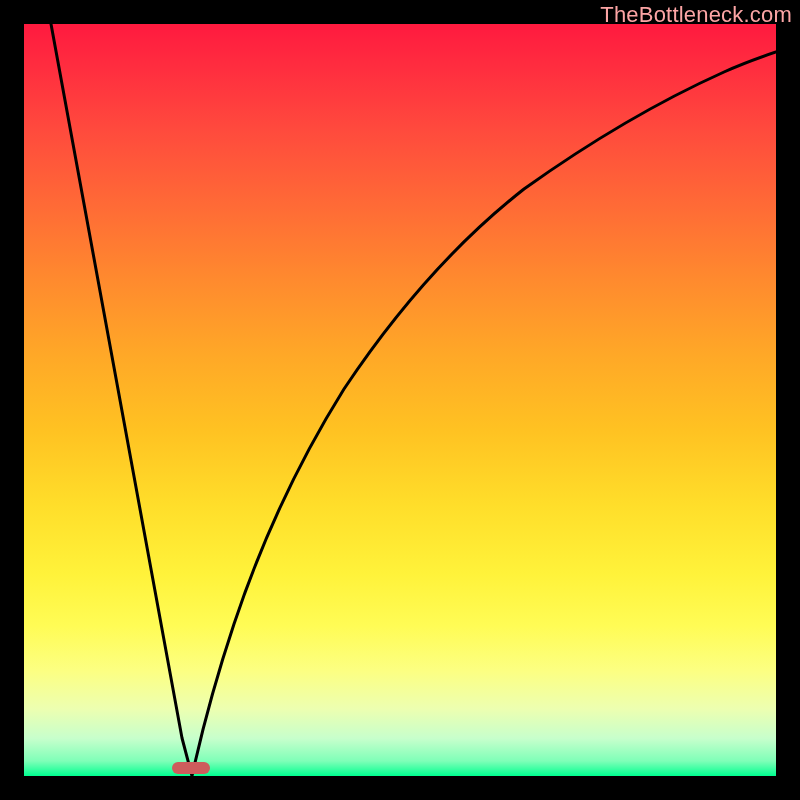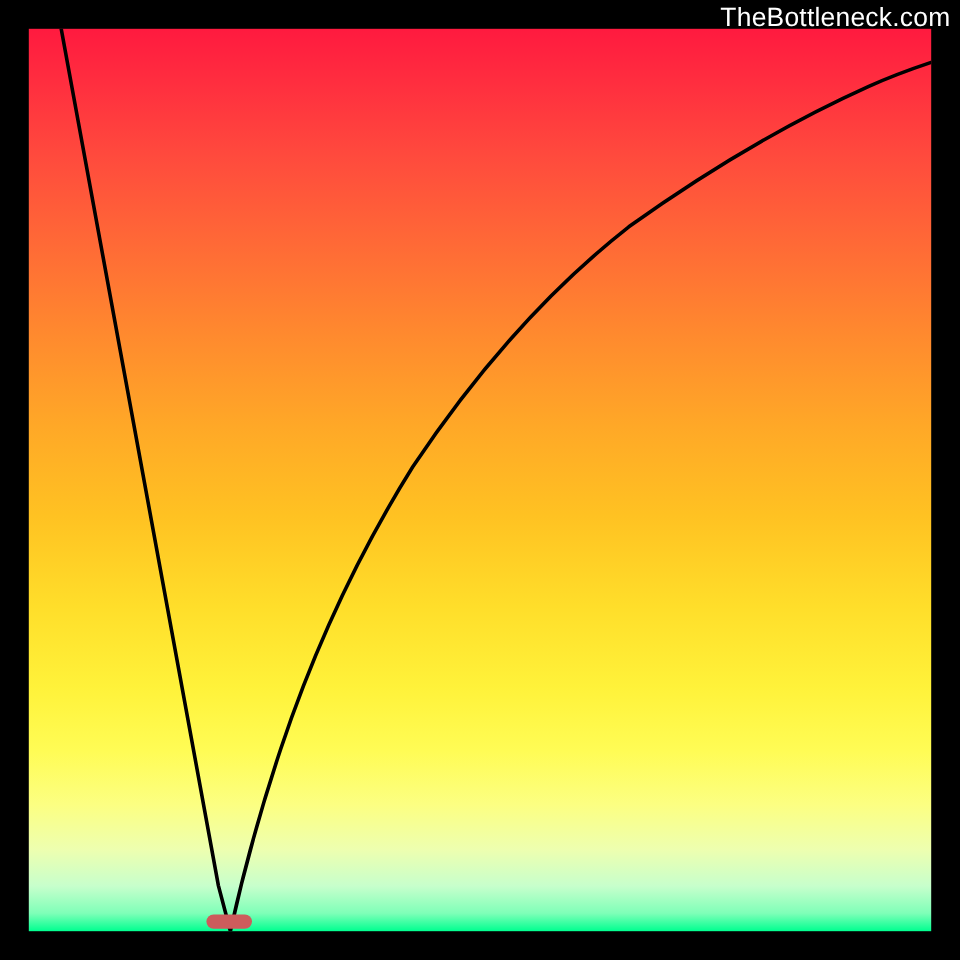--- a/index.html
+++ b/index.html
@@ -53,21 +53,21 @@
     position: absolute;
     width: 38px;
     height: 12px;
     background: #cd5c5c;
     border-radius: 6px;
   }
   .watermark {
     position: absolute;
     top: 2px;
     right: 8px;
-    color: #ffffff;
+    color: #fca5a5;
     font-size: 22px;
     letter-spacing: 0.2px;
   }
 </style>
 </head>
 <body>
 
 <div class="watermark">TheBottleneck.com</div>
 
 <div class="plot-container">

